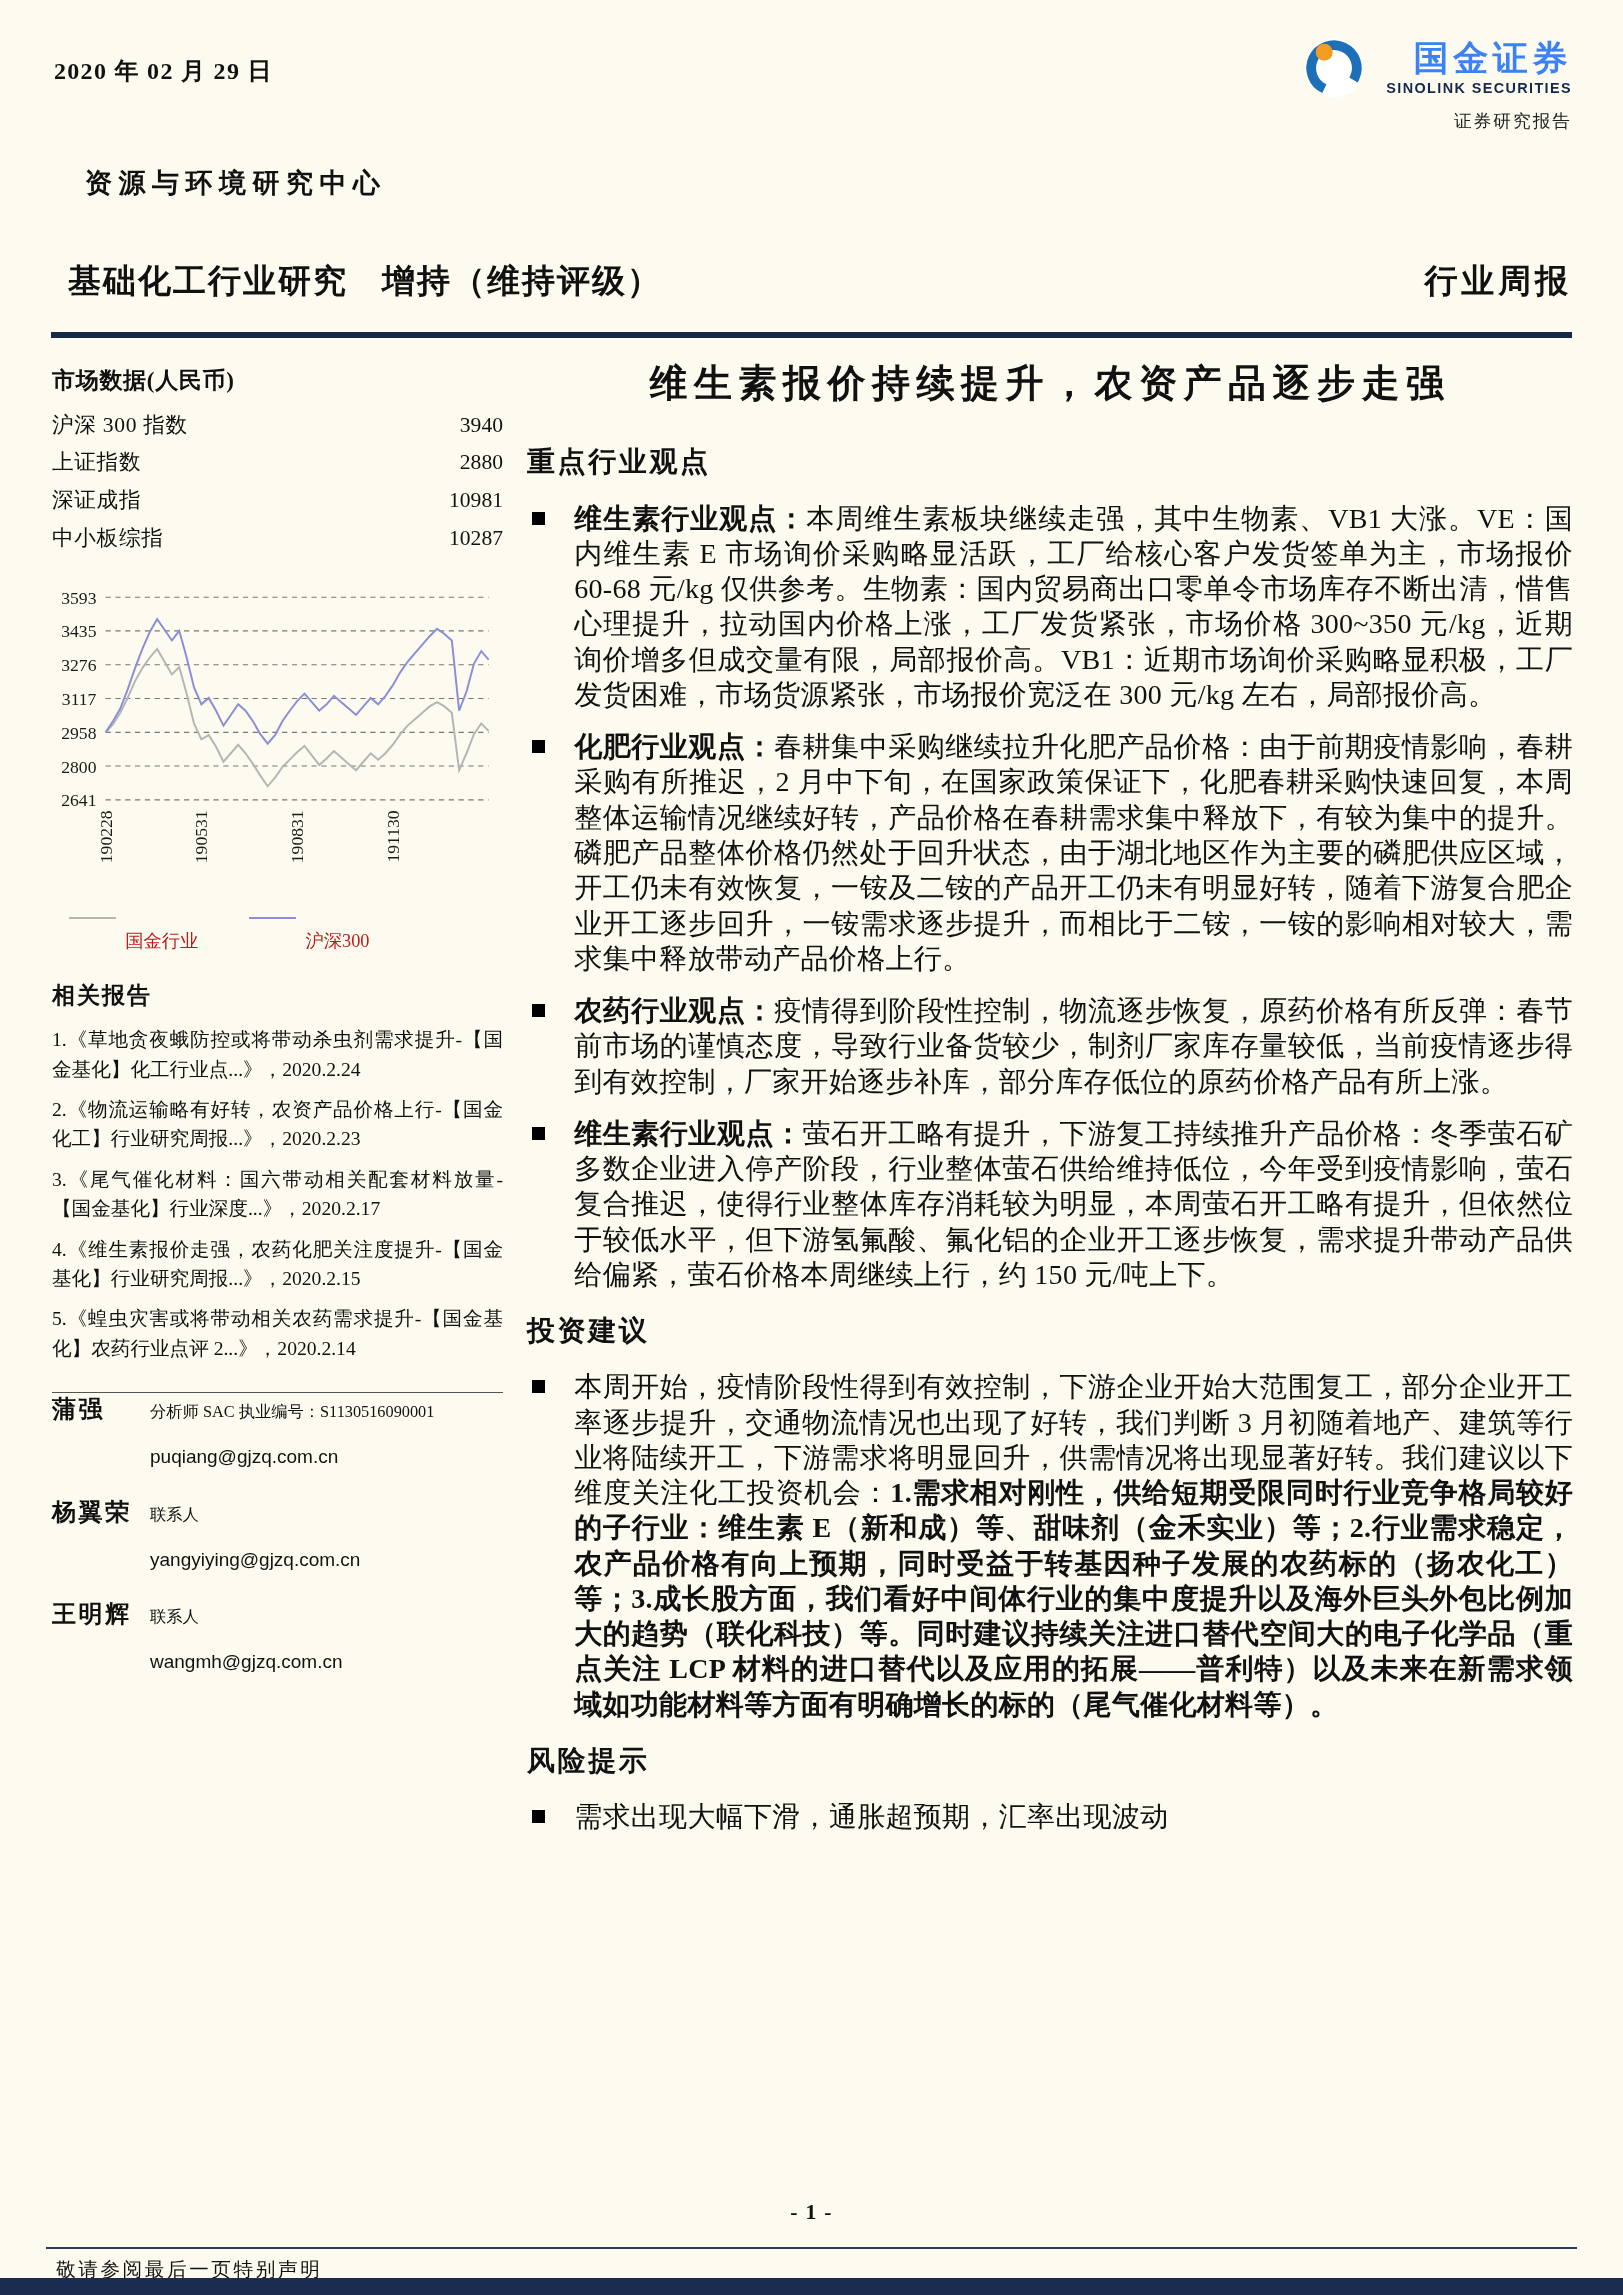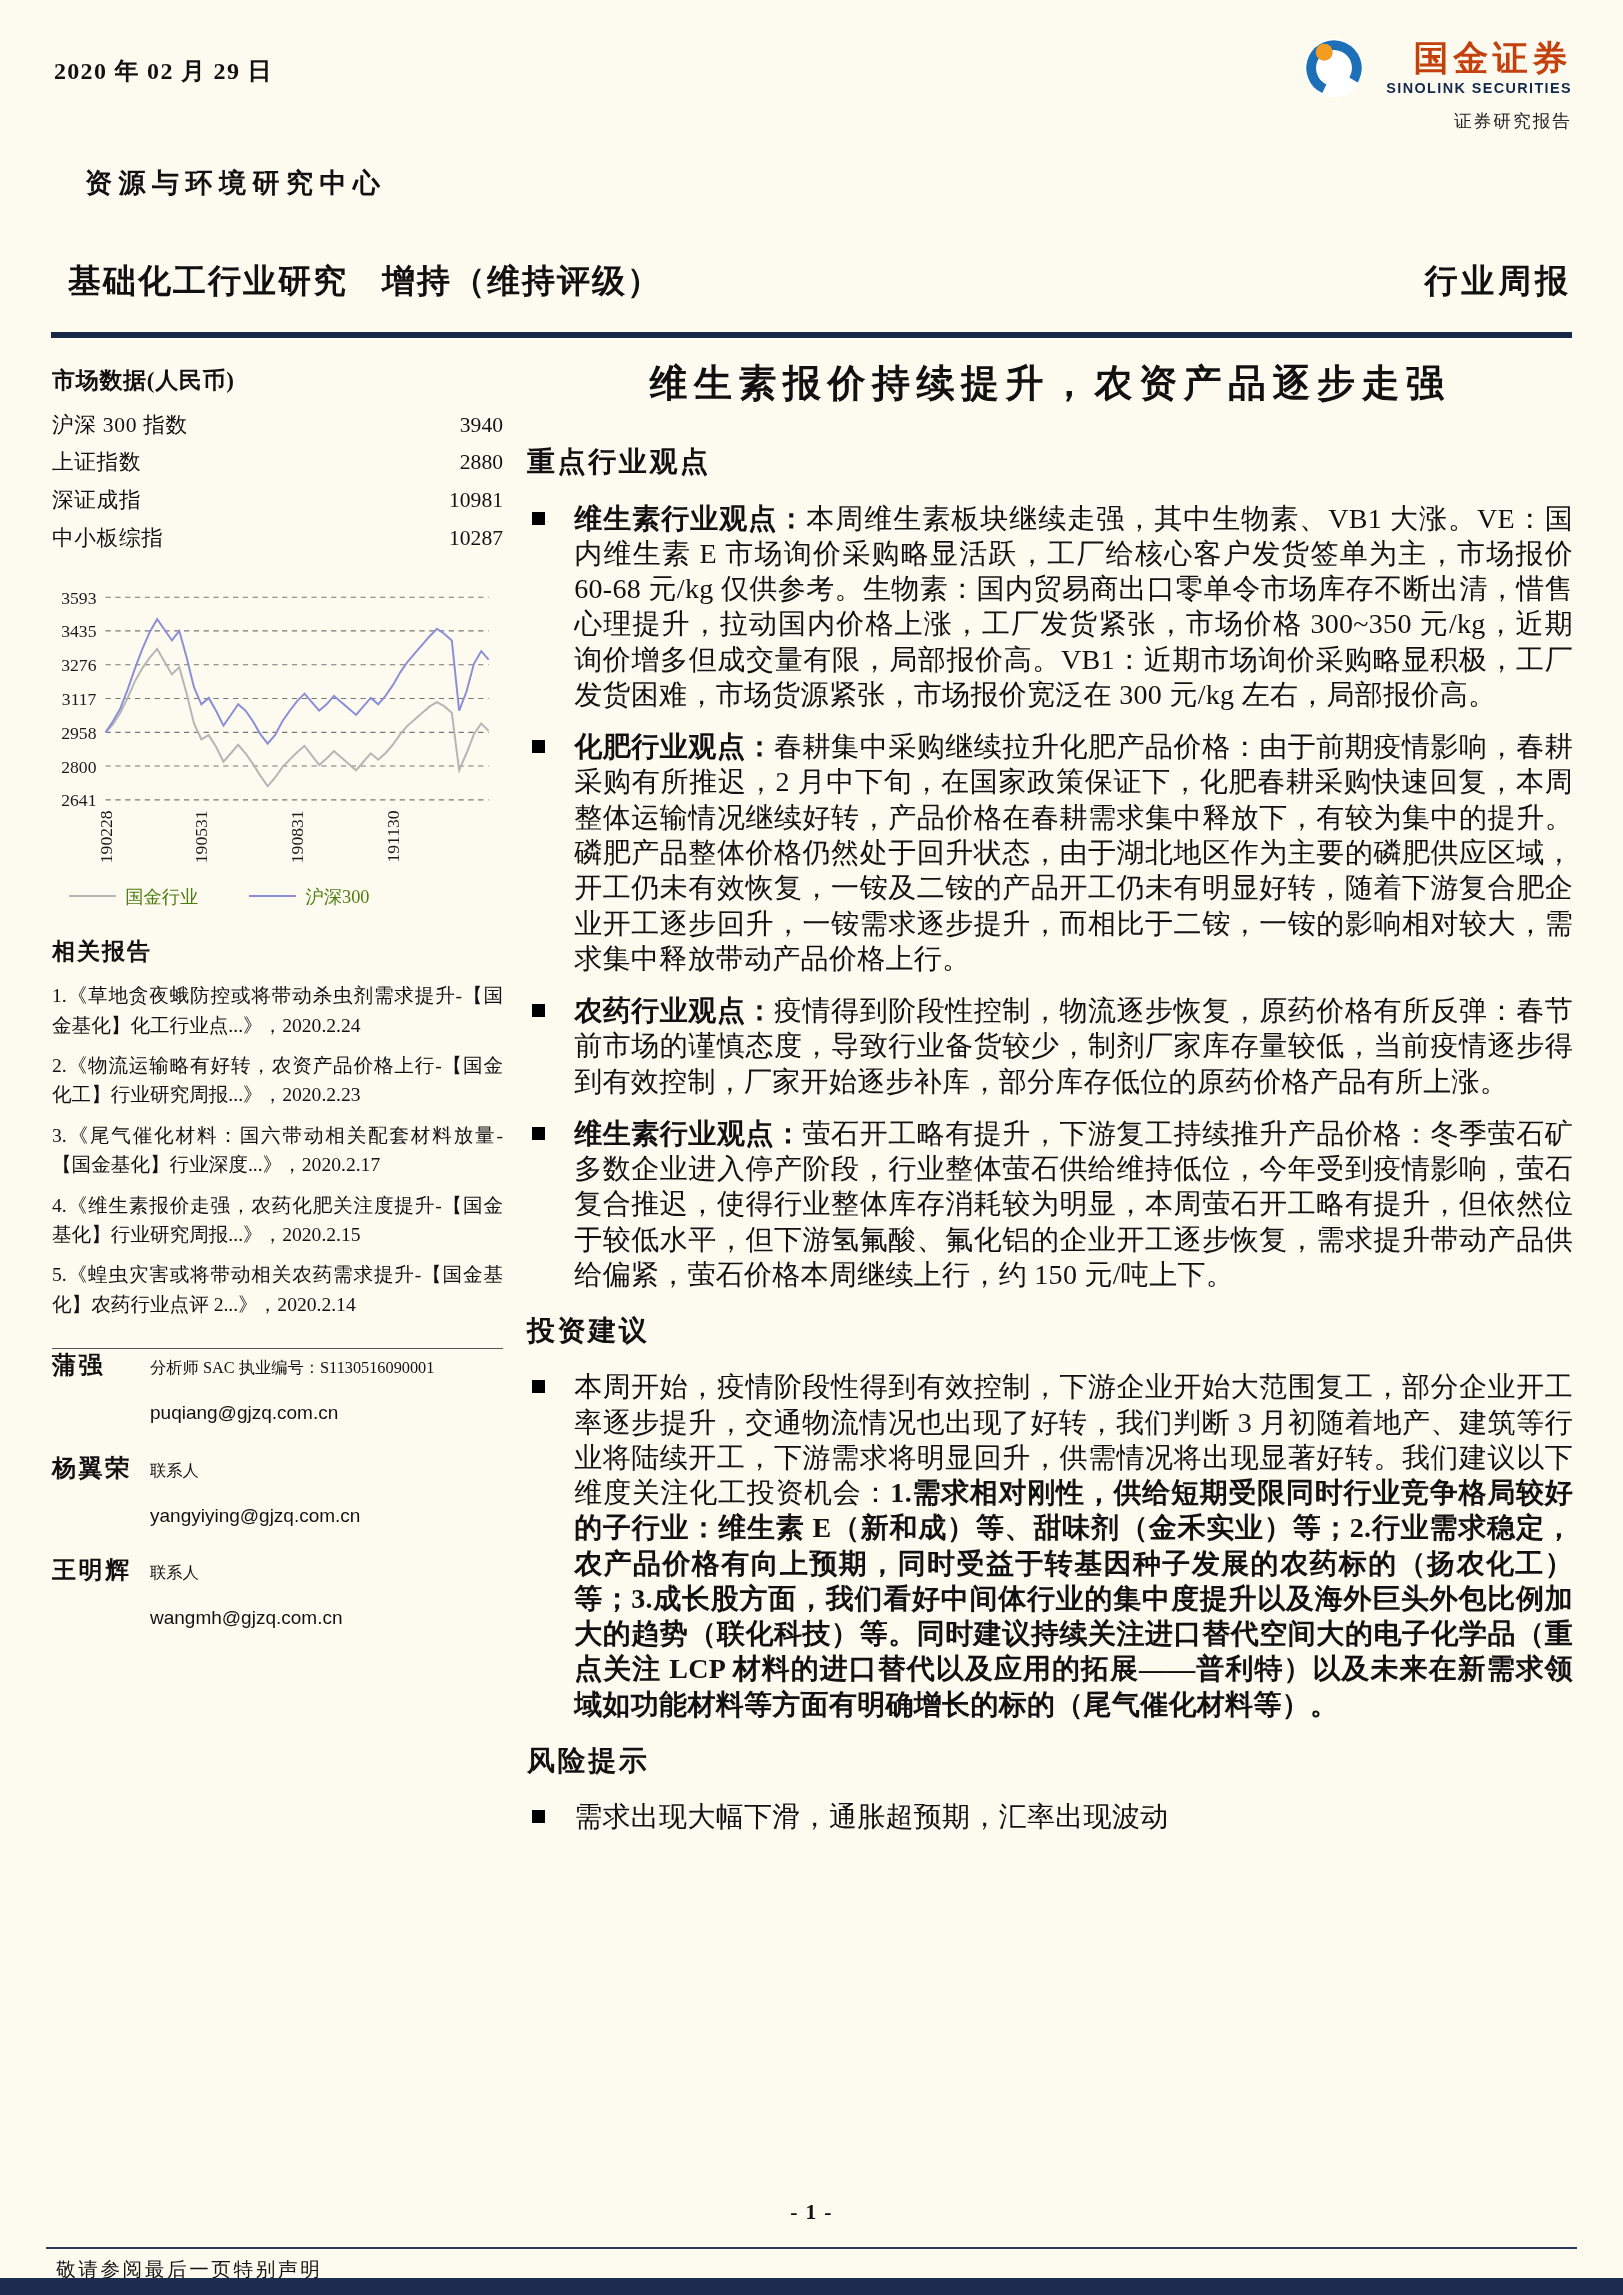--- a/index.html
+++ b/index.html
@@ -8,40 +8,40 @@
     background:#fdfaef;color:#111;
     font-family:"Liberation Serif","DejaVu Serif",serif;
   }
   .page{position:absolute;inset:0;}
 
   
   .hdr-date{position:absolute;top:55px;left:54px;font-size:24px;font-weight:bold;letter-spacing:1.3px;}
   .logo{position:absolute;top:38px;right:51px;text-align:right;}
   .logo-row{display:flex;align-items:center;gap:10.5px;justify-content:flex-end;}
   .logo-icon{width:60px;height:60px;}
-  .logo-cn{font-size:35px;font-weight:bold;color:#c2410c;letter-spacing:4.6px;font-family:"Liberation Sans",sans-serif;line-height:1.05;}
+  .logo-cn{font-size:35px;font-weight:bold;color:#3b82f6;letter-spacing:4.6px;font-family:"Liberation Sans",sans-serif;line-height:1.05;}
   .logo-en{font-size:14.4px;font-weight:bold;color:#13294b;letter-spacing:1.4px;font-family:"Liberation Sans",sans-serif;margin-top:2.6px;text-align:left;margin-left:12px;}
   .report-type{font-size:17.7px;color:#222;margin-top:10.5px;letter-spacing:2px;}
   .center-name{position:absolute;top:165px;left:85px;font-size:27px;font-weight:bold;letter-spacing:6.5px;}
   .title-row{position:absolute;top:259px;left:68px;right:51px;display:flex;justify-content:space-between;align-items:baseline;}
   .doc-title-wrap{display:flex;gap:34px;align-items:center;}
   .doc-title,.doc-rating,.report-kind{font-size:33px;font-weight:bold;letter-spacing:2px;}
   .report-kind{letter-spacing:3.9px;}
   .rule{position:absolute;top:332px;left:51px;right:51px;height:5.9px;background:#182948;}
 
   
   .sidebar{position:absolute;left:52px;top:365px;width:451px;}
   .md-title{font-size:23px;font-weight:bold;margin-bottom:10.5px;letter-spacing:0.7px;}
   .mrow{display:flex;justify-content:space-between;font-size:21.6px;line-height:1.75;}
   .ml{letter-spacing:0.7px;}
   .chart-wrap{margin-top:30px;}
   .legend{display:flex;gap:51px;padding-left:17px;margin-top:1.3px;align-items:center;}
   .lg-item{display:flex;align-items:center;gap:9.2px;}
   .lg-swatch{display:inline-block;width:47px;height:0;border-top:2px solid #999;}
-  .lg-label{font-size:18.3px;color:#4d7c0f;}
+  .lg-label{font-size:18.3px;color:#b91c1c;margin-top:44px;}
   .reports{margin-top:27px;}
   .rp-title{font-size:23px;font-weight:bold;margin-bottom:14.4px;letter-spacing:2px;}
   .rp-item{font-size:19.6px;line-height:1.5;margin-bottom:11px;text-align:justify;}
   .analysts{margin-top:29px;border-top:1.3px solid #555;}
   .analyst{margin-bottom:27.5px;}
   .an-row{display:flex;align-items:baseline;}
   .an-name{font-size:24px;font-weight:bold;flex:0 0 98px;letter-spacing:2.6px;}
   .an-meta{font-size:16.3px;color:#111;}
   .an-email{font-size:19px;margin-top:21px;margin-left:98px;font-family:Liberation Sans, sans-serif;}
 

